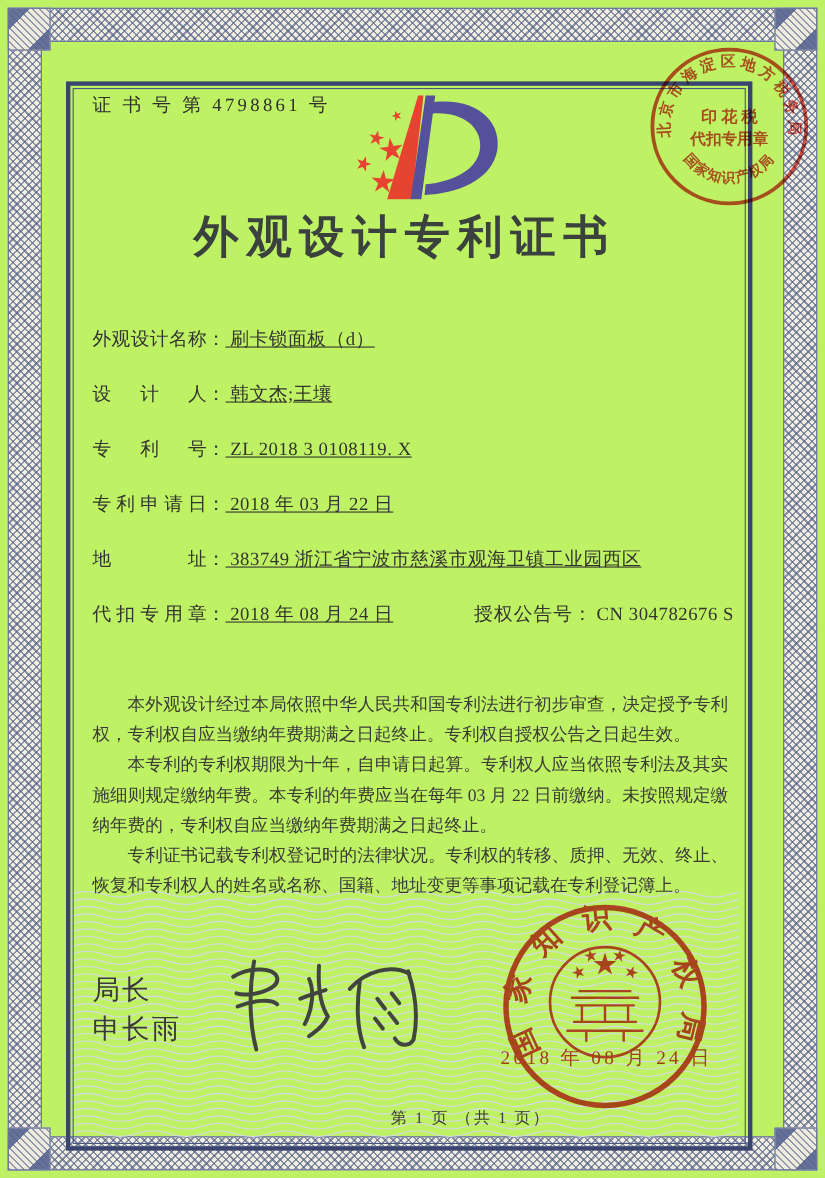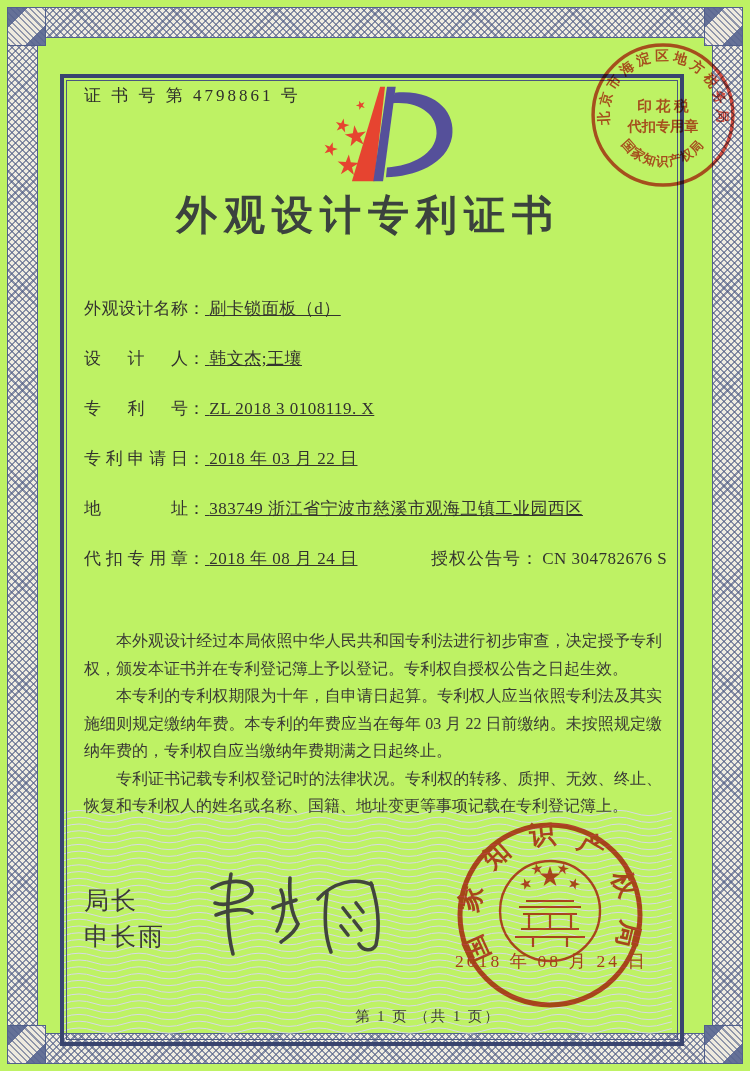--- a/index.html
+++ b/index.html
@@ -174,21 +174,21 @@
       <span class="flabel">代扣专用章</span><span class="fcolon">：</span>
       <span class="fvalue">2018 年 08 月 24 日</span>
       <span class="pair2">
         <span class="flabel">授权公告号</span><span class="fcolon">：</span>
         <span class="fvalue">CN 304782676 S</span>
       </span>
     </div>
   </div>
 
   <div class="paras">
-    <p>本外观设计经过本局依照中华人民共和国专利法进行初步审查，决定授予专利权，颁发本证书并在专利登记簿上予以登记。专利权自授权公告之日起生效。</p>
+    <p>本外观设计经过本局依照中华人民共和国专利法进行初步审查，决定授予专利权，专利权自应当缴纳年费期满之日起终止。专利权自授权公告之日起生效。</p>
     <p>本专利的专利权期限为十年，自申请日起算。专利权人应当依照专利法及其实施细则规定缴纳年费。本专利的年费应当在每年 03 月 22 日前缴纳。未按照规定缴纳年费的，专利权自应当缴纳年费期满之日起终止。</p>
     <p>专利证书记载专利权登记时的法律状况。专利权的转移、质押、无效、终止、恢复和专利权人的姓名或名称、国籍、地址变更等事项记载在专利登记簿上。</p>
   </div>
 
   <div class="director">
     <div>局长</div>
     <div>申长雨</div>
   </div>
 
   <svg class="signature" viewBox="0 0 215 118">

